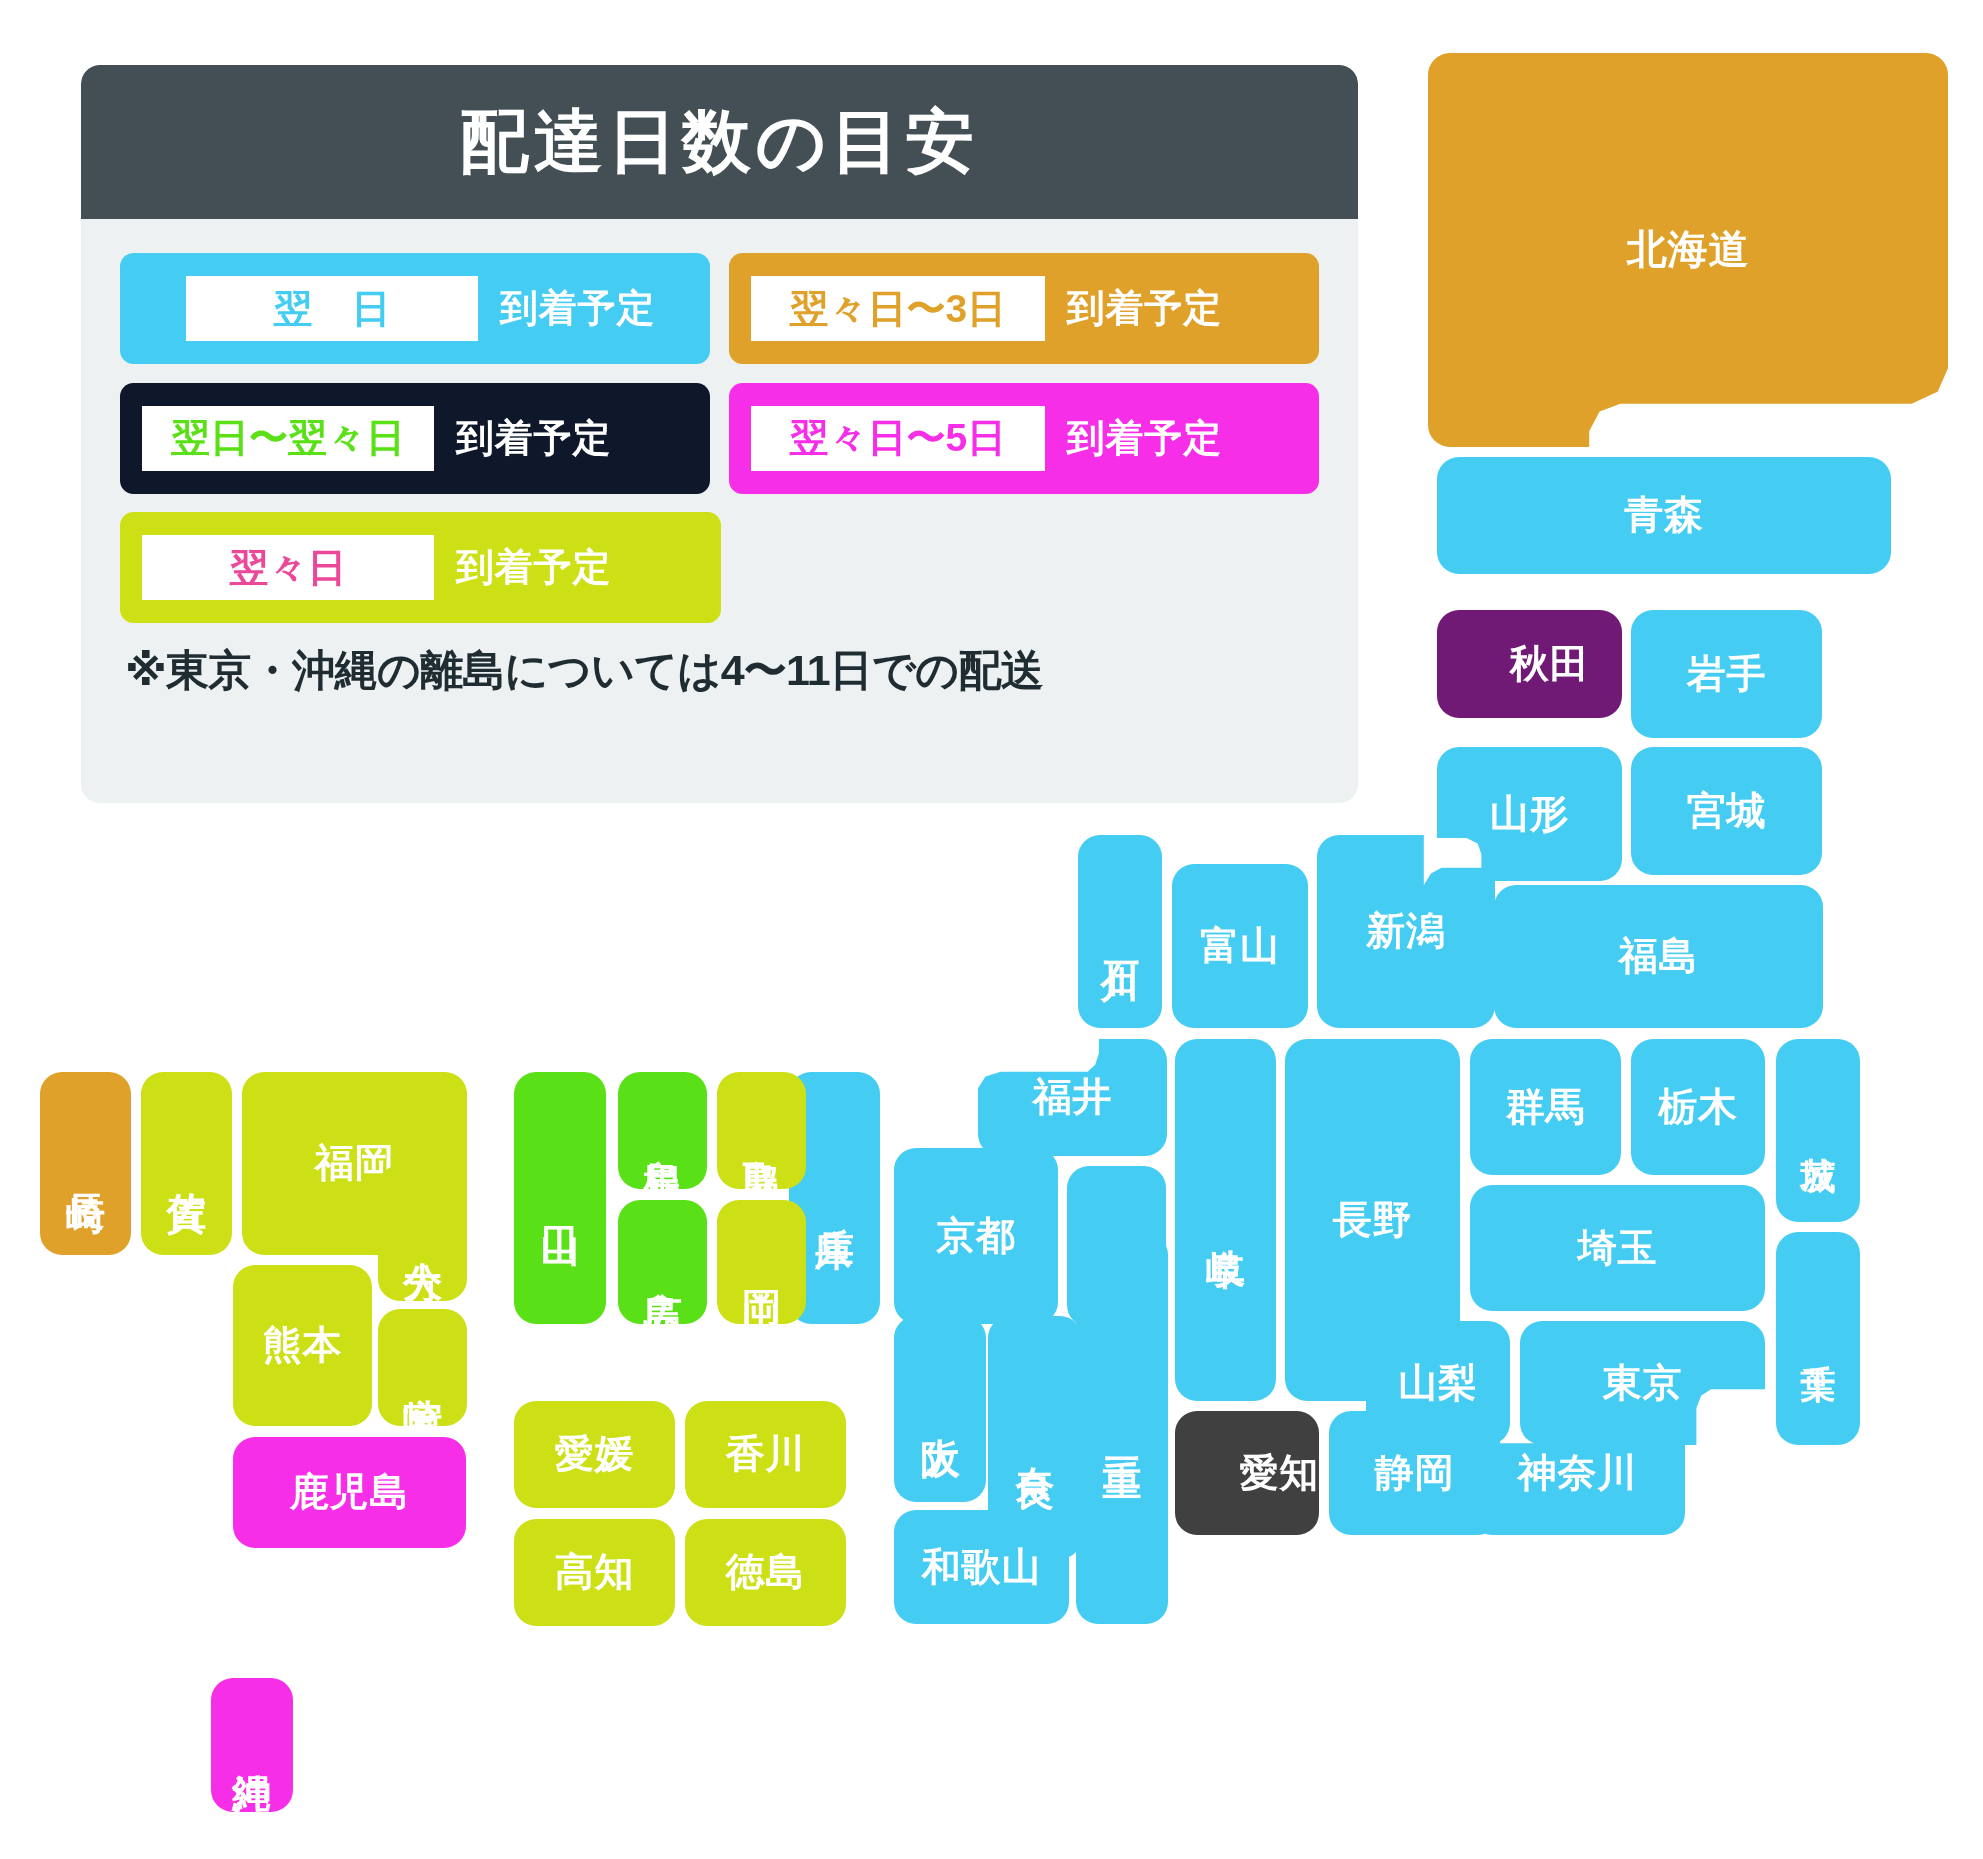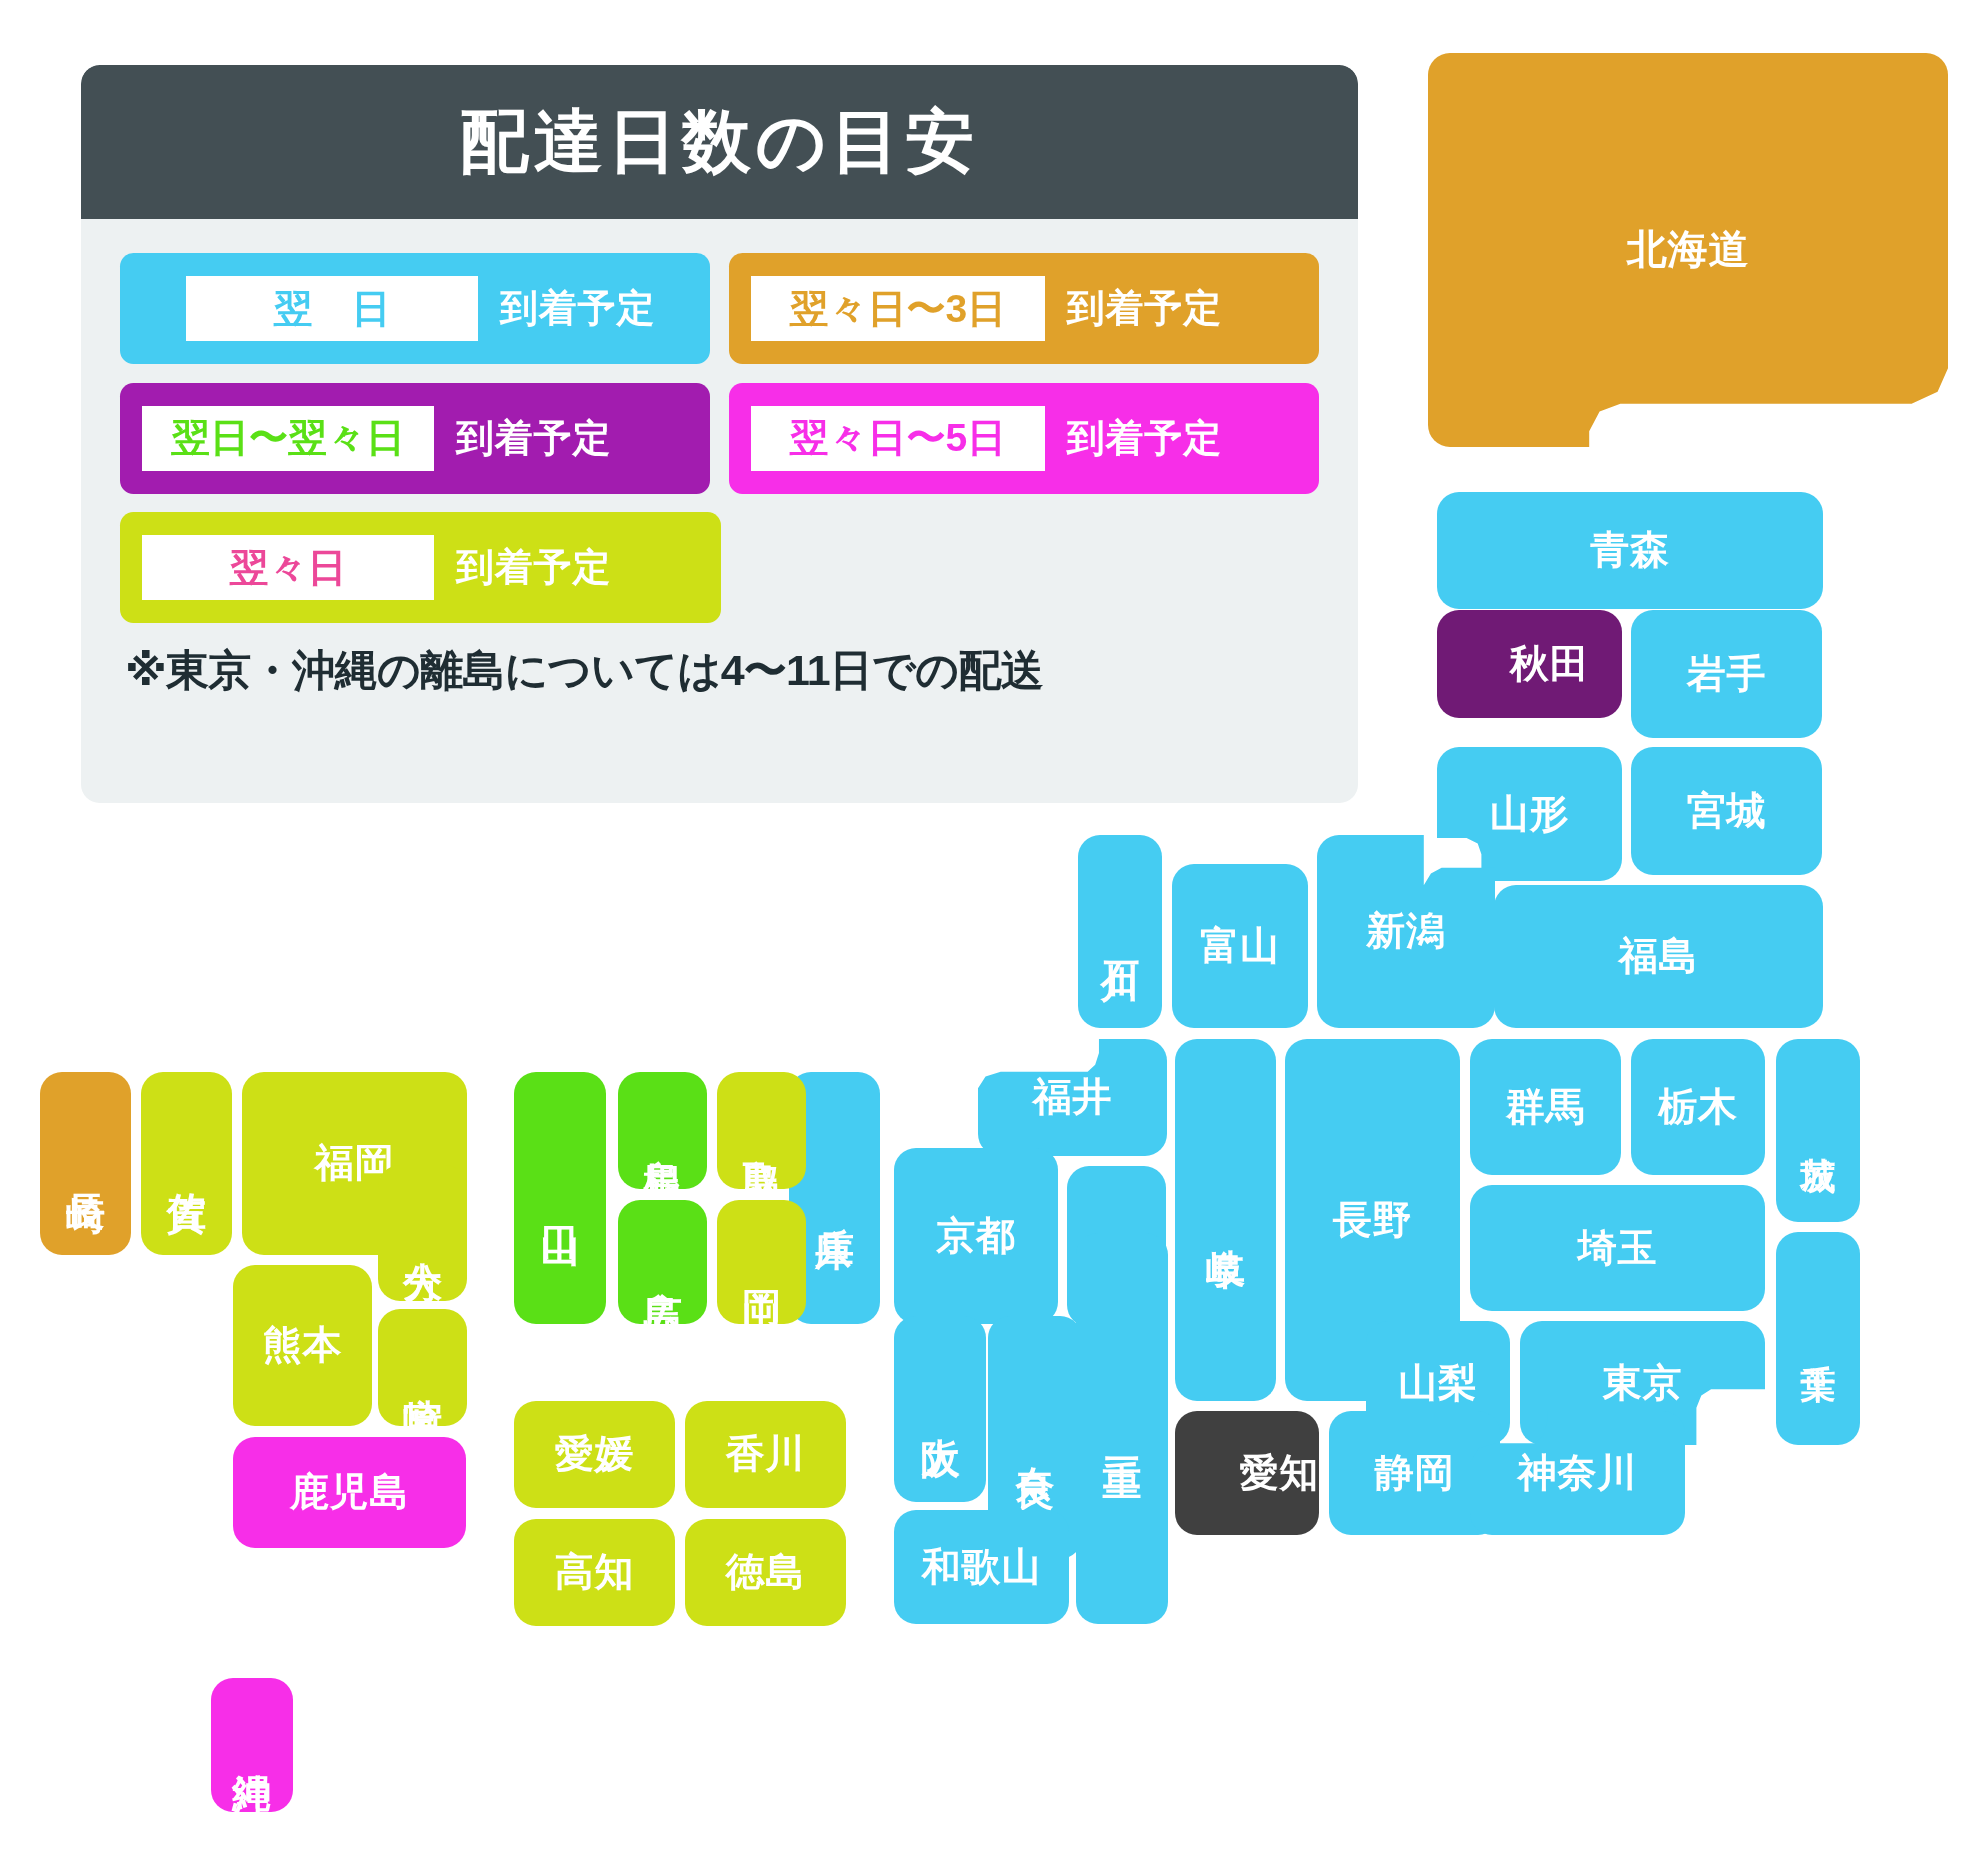--- a/index.html
+++ b/index.html
@@ -170,21 +170,21 @@
         <span class="chip-badge b-wide" id="badge-0" style="color: rgb(69, 204, 242); margin-left: 44px;">翌　日</span>
         <span class="chip-suffix">到着予定</span>
       </div>
       <div class="legend-chip w-half" id="chip-1" style="background: rgb(224, 161, 42);">
         <span class="chip-badge b-wide2" id="badge-1" style="color: rgb(224, 161, 42);">翌々日〜3日</span>
         <span class="chip-suffix">到着予定</span>
       </div>
     </div>
 
     <div class="legend-row">
-      <div class="legend-chip w-half" id="chip-2" style="background: #a21caf;">
+      <div class="legend-chip w-half" id="chip-2" style="background: #0f172a;">
         <span class="chip-badge b-wide" id="badge-2" style="color: rgb(90, 224, 22);">翌日〜翌々日</span>
         <span class="chip-suffix">到着予定</span>
       </div>
       <div class="legend-chip w-half" id="chip-3" style="background: rgb(247, 46, 232);">
         <span class="chip-badge b-wide2" id="badge-3" style="color: rgb(247, 46, 232);">翌々日〜5日</span>
         <span class="chip-suffix">到着予定</span>
       </div>
     </div>
 
     <div class="legend-row">
@@ -197,21 +197,21 @@
     <div id="legend-note">※東京・沖縄の離島については4〜11日での配送</div>
   </div>
 </div>
 
 <div id="map">
 
   <div class="pref big" id="pref-hokkaido" style="left: 1428px; top: 53px; width: 520px; height: 394px; background: rgb(224, 161, 42);">
     <span>北海道</span>
   </div>
 
-  <div class="pref" id="pref-aomori" style="left: 1437px; top: 492px; width: 386px; height: 117px; background: rgb(69, 204, 242);">
+  <div class="pref" id="pref-aomori" style="left: 1437px; top: 457px; width: 454px; height: 117px; background: rgb(69, 204, 242);">
     <span>青森</span>
   </div>
   <div class="pref" id="pref-akita" style="left: 1437px; top: 610px; width: 185px; height: 108px; background: #701a75; padding-left: 40px;">
     <span>秋田</span>
   </div>
   <div class="pref" id="pref-iwate" style="left: 1631px; top: 610px; width: 191px; height: 128px; background: rgb(69, 204, 242);">
     <span>岩手</span>
   </div>
   <div class="pref" id="pref-yamagata" style="left: 1437px; top: 747px; width: 185px; height: 134px; background: rgb(69, 204, 242);">
     <span>山形</span>

